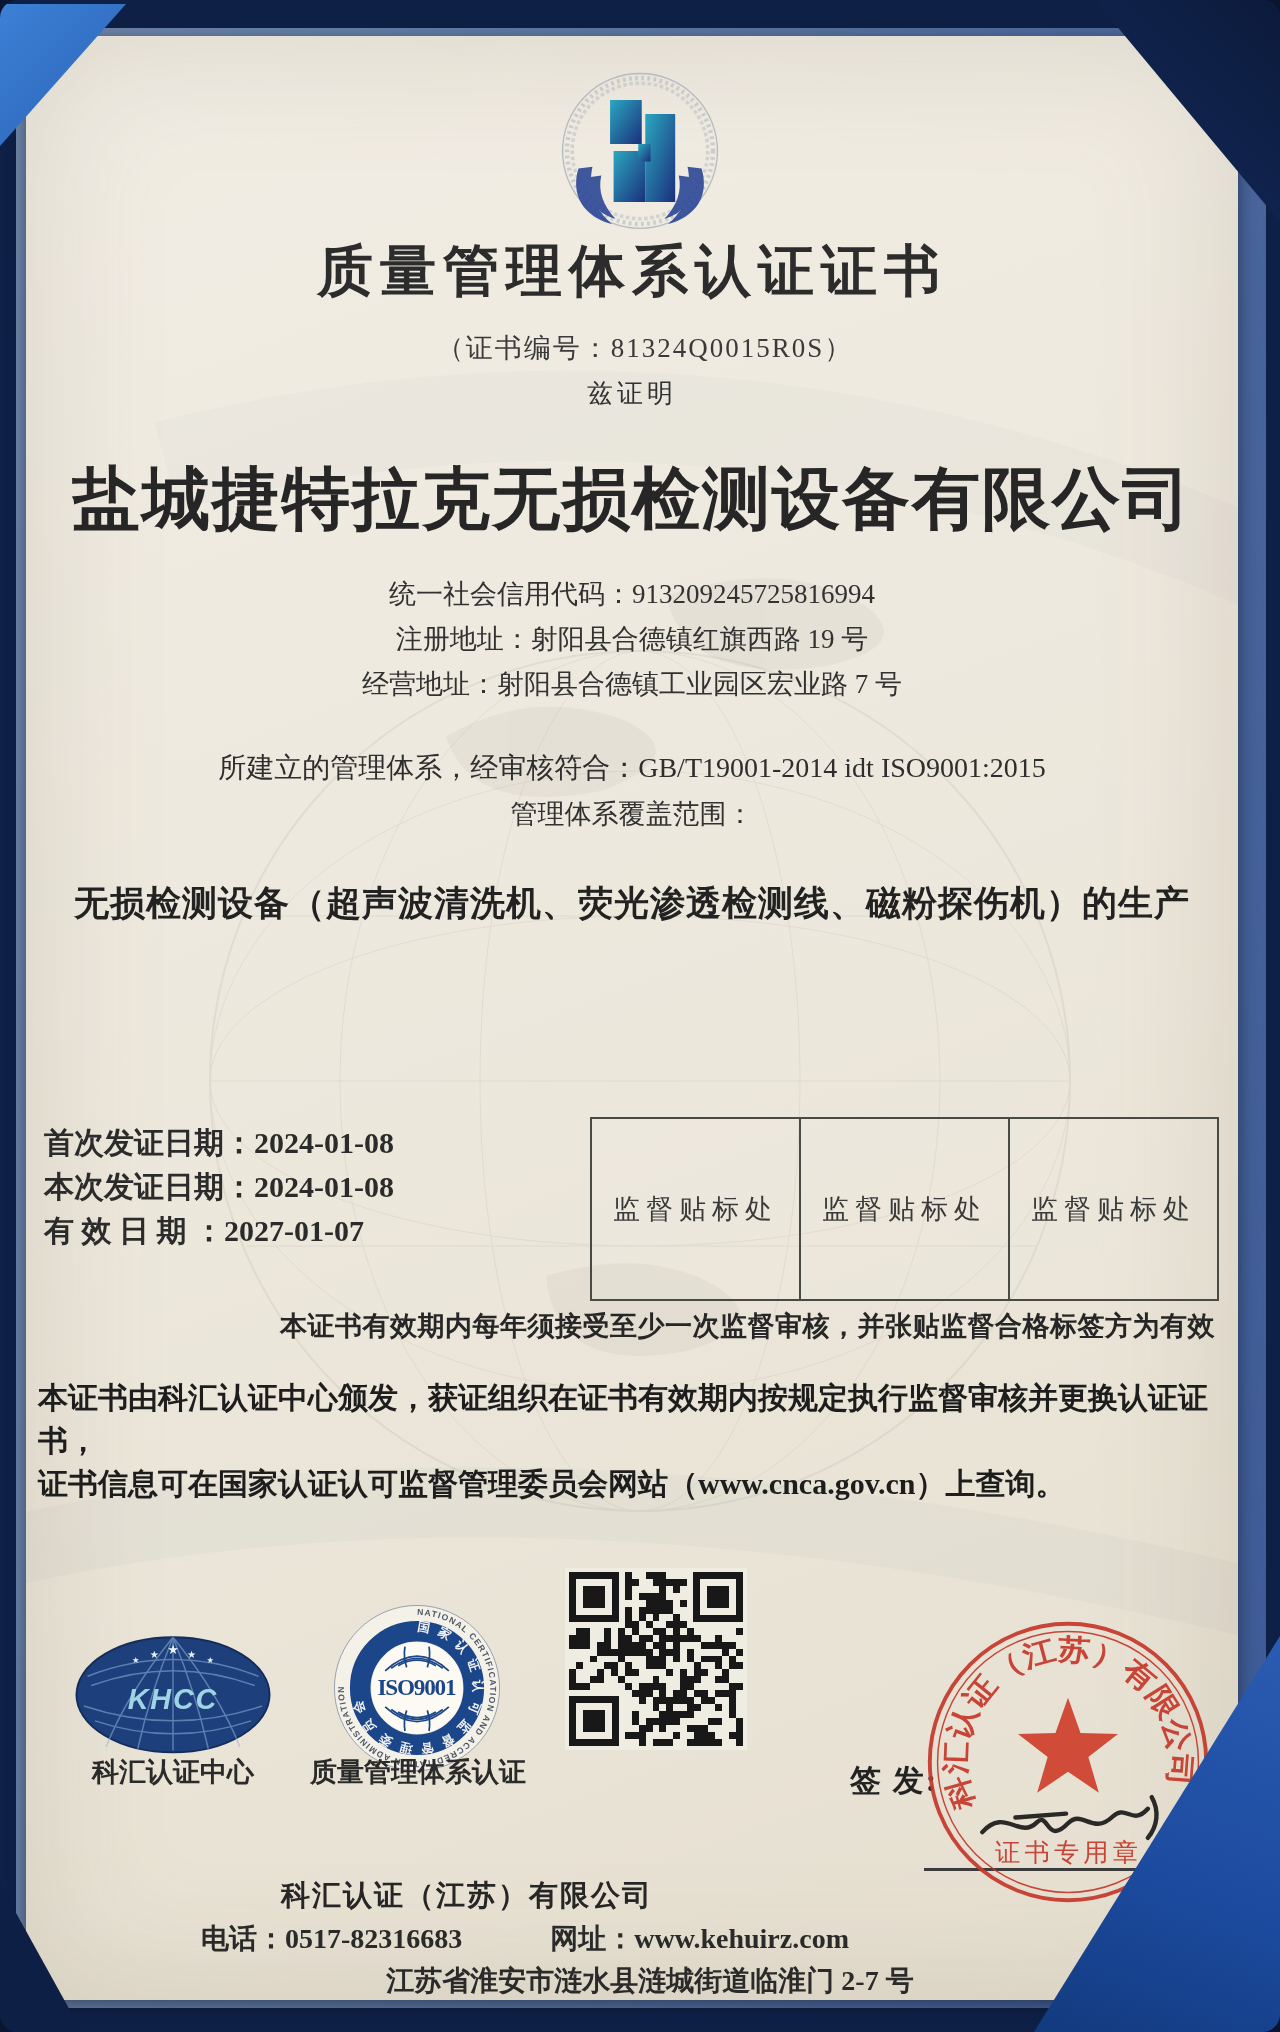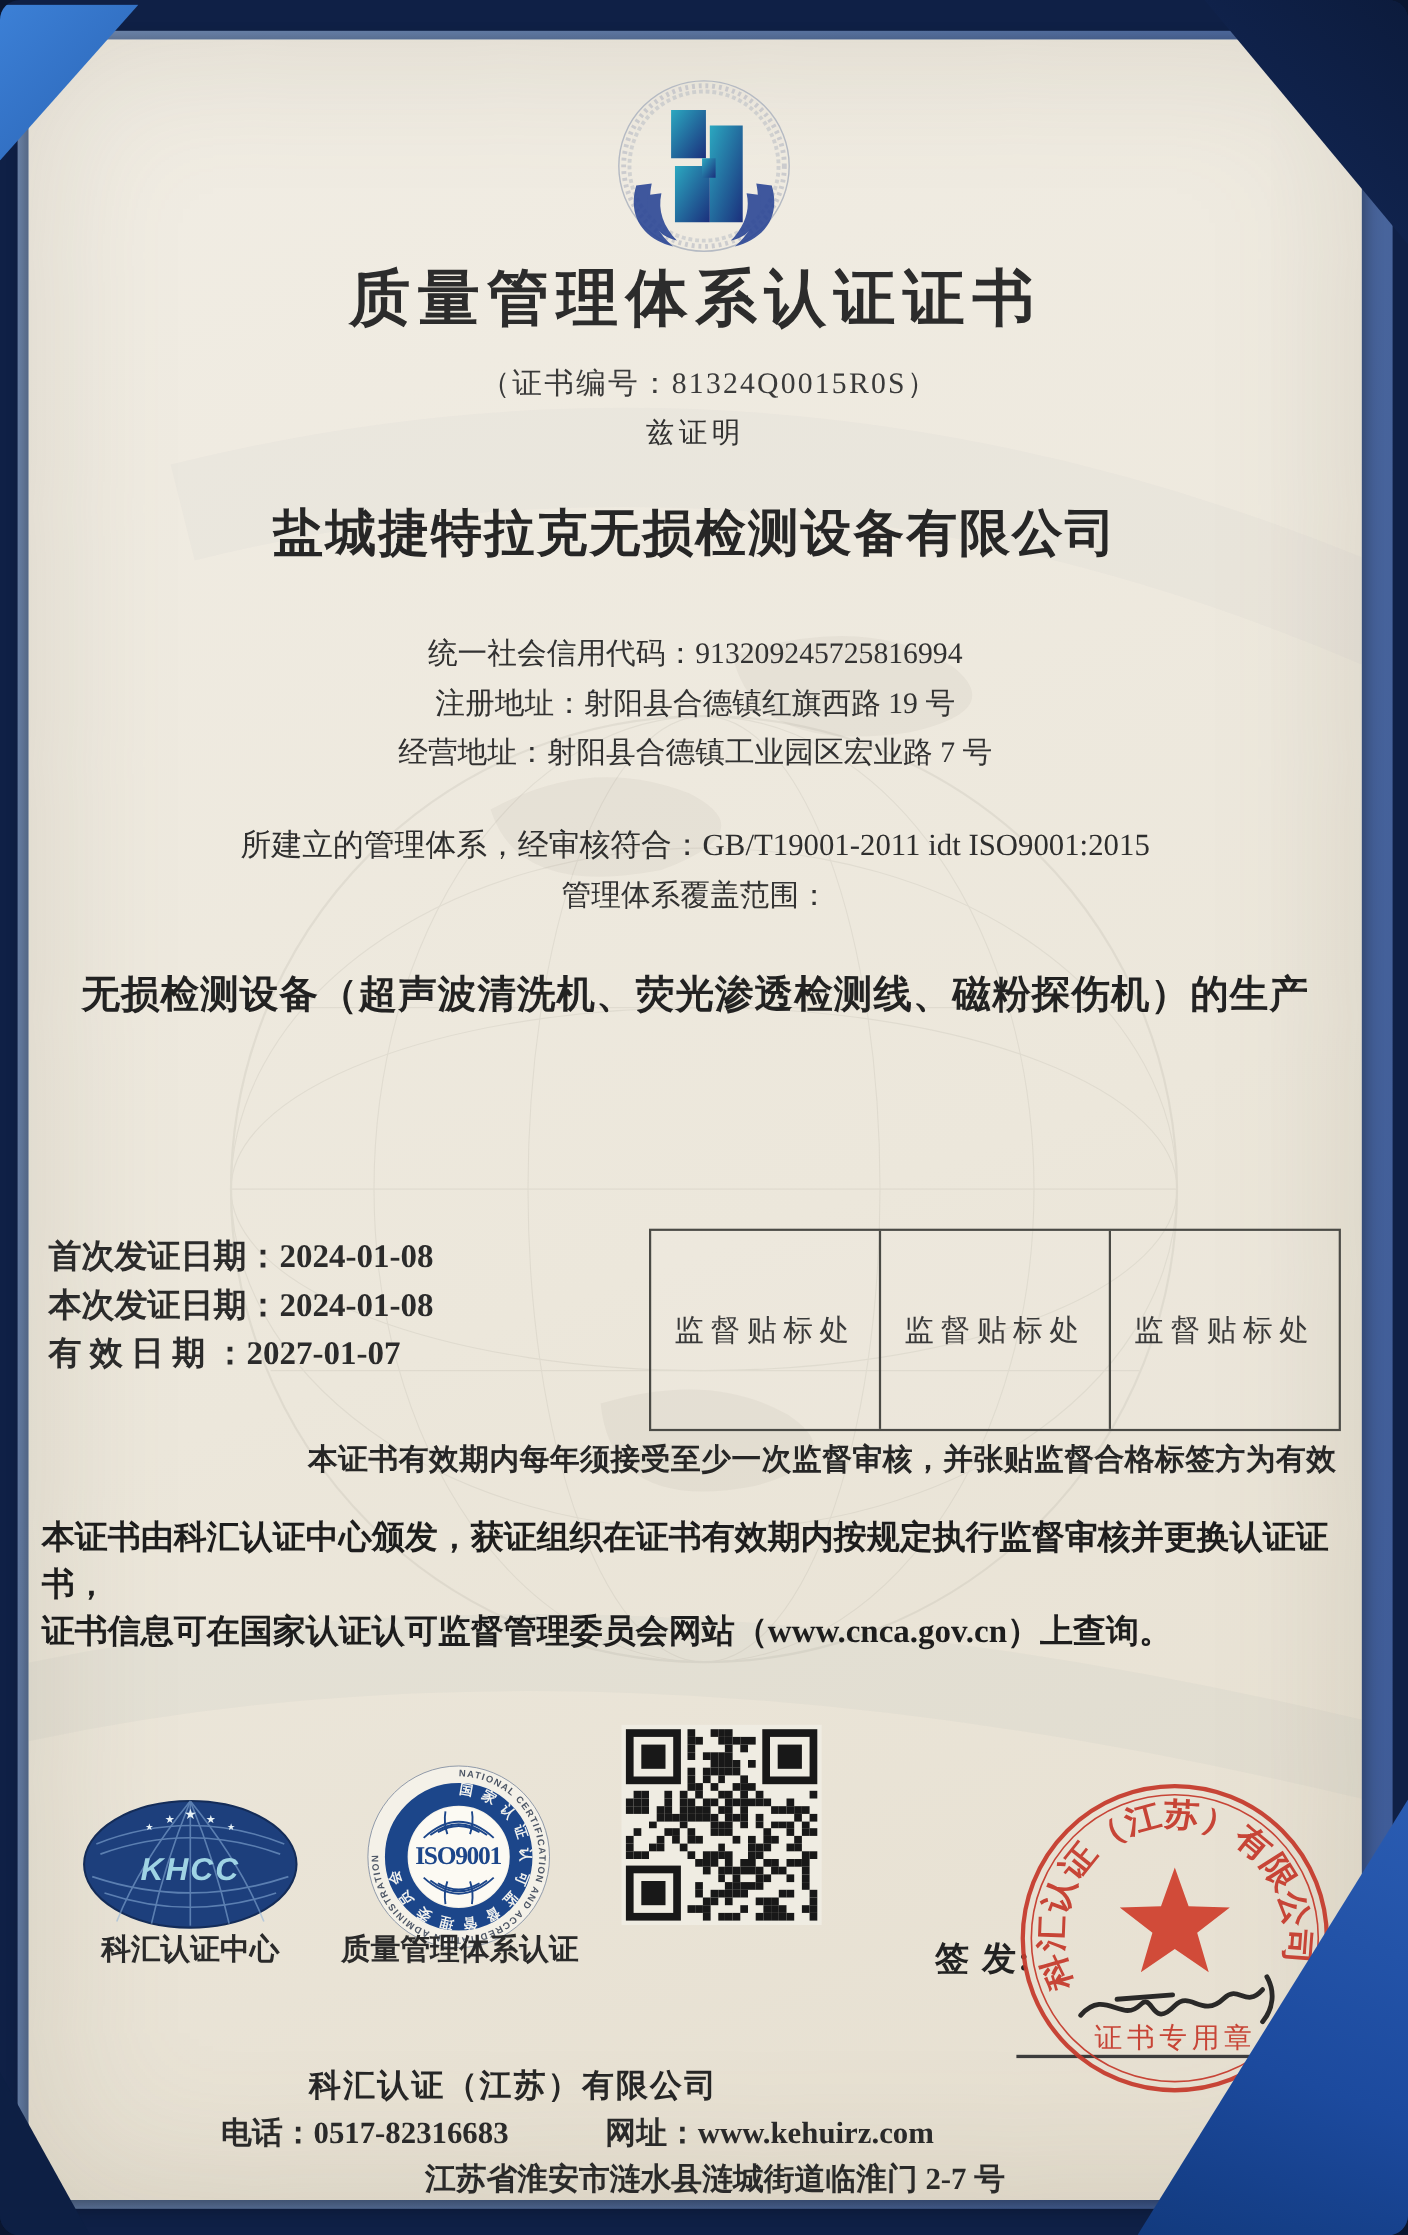--- a/index.html
+++ b/index.html
@@ -19,21 +19,21 @@
         clip-path:polygon(0 0,100% 100%,0 100%);}
   .c-br{right:0;bottom:0;width:246px;height:396px;background:linear-gradient(200deg,#2a5cb2 0%,#1c4astray 60%,#123a7e 100%);
         background:linear-gradient(200deg,#2a5cb2 0%,#1c4a9e 60%,#123a7e 100%);
         clip-path:polygon(100% 0,100% 100%,0 100%);}
   .wm{position:absolute;left:0;top:0;pointer-events:none;}
   
   .row{position:absolute;left:0;width:100%;text-align:center;color:#323232;}
   .title{top:198px;font-size:56px;font-weight:700;letter-spacing:7px;color:#2c2c2c;}
   .certno{top:294px;font-size:27px;letter-spacing:2px;color:#3a3a3a;padding-left:13px;}
   .attest{top:340px;font-size:26px;letter-spacing:4px;}
-  .company{top:418px;font-size:46px;font-weight:700;letter-spacing:2px;color:#262626;}
+  .company{top:418px;font-size:68px;font-weight:700;letter-spacing:2px;color:#262626;}
   .info1{top:540px;font-size:27px;}
   .info2{top:585px;font-size:27px;}
   .info3{top:630px;font-size:27px;}
   .standard{top:713px;font-size:28px;color:#2e2e2e;}
   .scopelabel{top:760px;font-size:27px;}
   .scope{top:844px;font-size:35px;font-weight:700;letter-spacing:1px;color:#222;}
   .dates{position:absolute;left:18px;top:1085px;font-size:30px;font-weight:600;color:#2b2b2b;}
   .dates .drow{height:44px;line-height:44px;white-space:nowrap;}
   .supbox{position:absolute;left:564px;top:1081px;width:625px;height:180px;border:2px solid#4a4a45;
           display:flex;background:rgba(255,255,255,.06);}
@@ -115,21 +115,21 @@
 
     <div class="row title">质量管理体系认证证书</div>
     <div class="row certno">（证书编号：81324Q0015R0S）</div>
     <div class="row attest">兹证明</div>
 
     <div class="row company">盐城捷特拉克无损检测设备有限公司</div>
     <div class="row info1">统一社会信用代码：913209245725816994</div>
     <div class="row info2">注册地址：射阳县合德镇红旗西路 19 号</div>
     <div class="row info3">经营地址：射阳县合德镇工业园区宏业路 7 号</div>
 
-    <div class="row standard">所建立的管理体系，经审核符合：GB/T19001-2011 idt ISO9001:2015</div>
+    <div class="row standard">所建立的管理体系，经审核符合：GB/T19001-2014 idt ISO9001:2015</div>
     <div class="row scope">无损检测设备（超声波清洗机、荧光渗透检测线、磁粉探伤机）的生产</div>
     <div class="row scopelabel">管理体系覆盖范围：</div>
 
     <div class="dates">
       <div class="drow"><span>首次发证日期：</span><span>2024-01-08</span></div>
       <div class="drow"><span>本次发证日期：</span><span>2024-01-08</span></div>
       <div class="drow"><span>有 效 日 期 ：</span><span>2027-01-07</span></div>
     </div>
 
     <div class="supbox">

